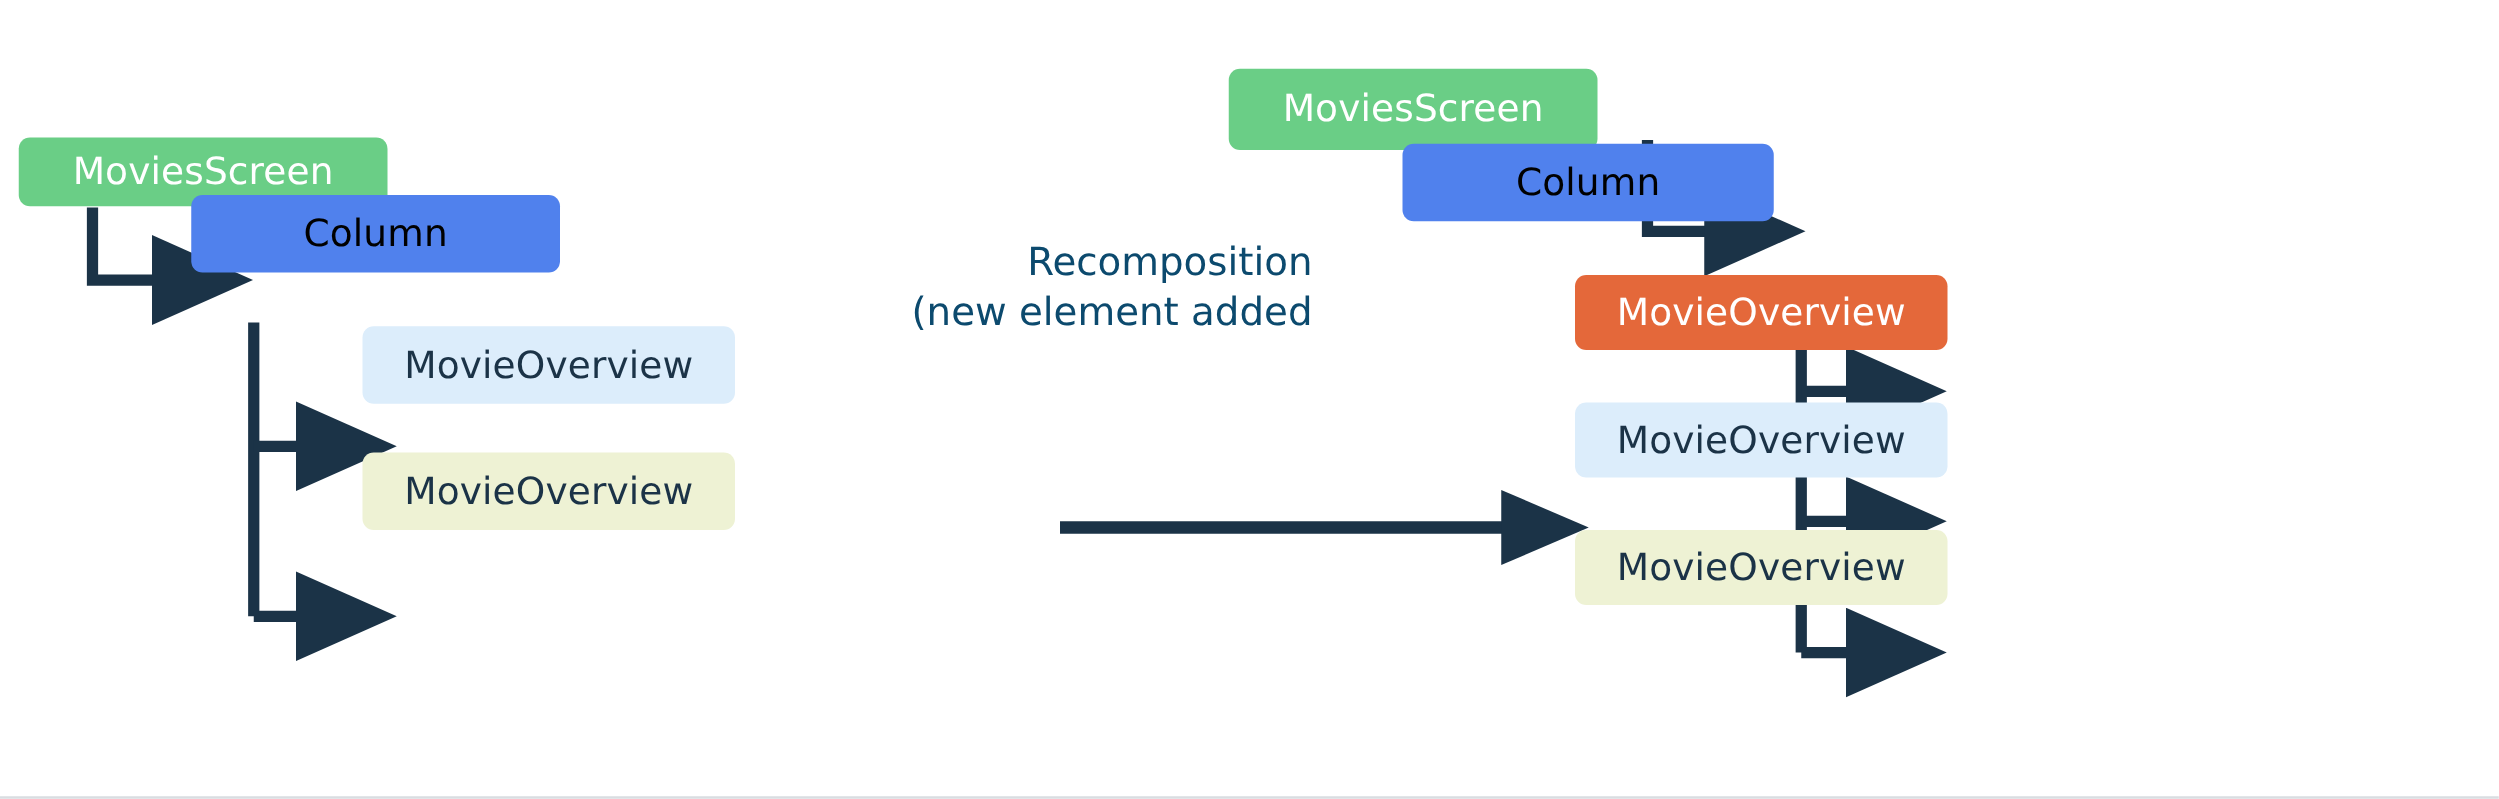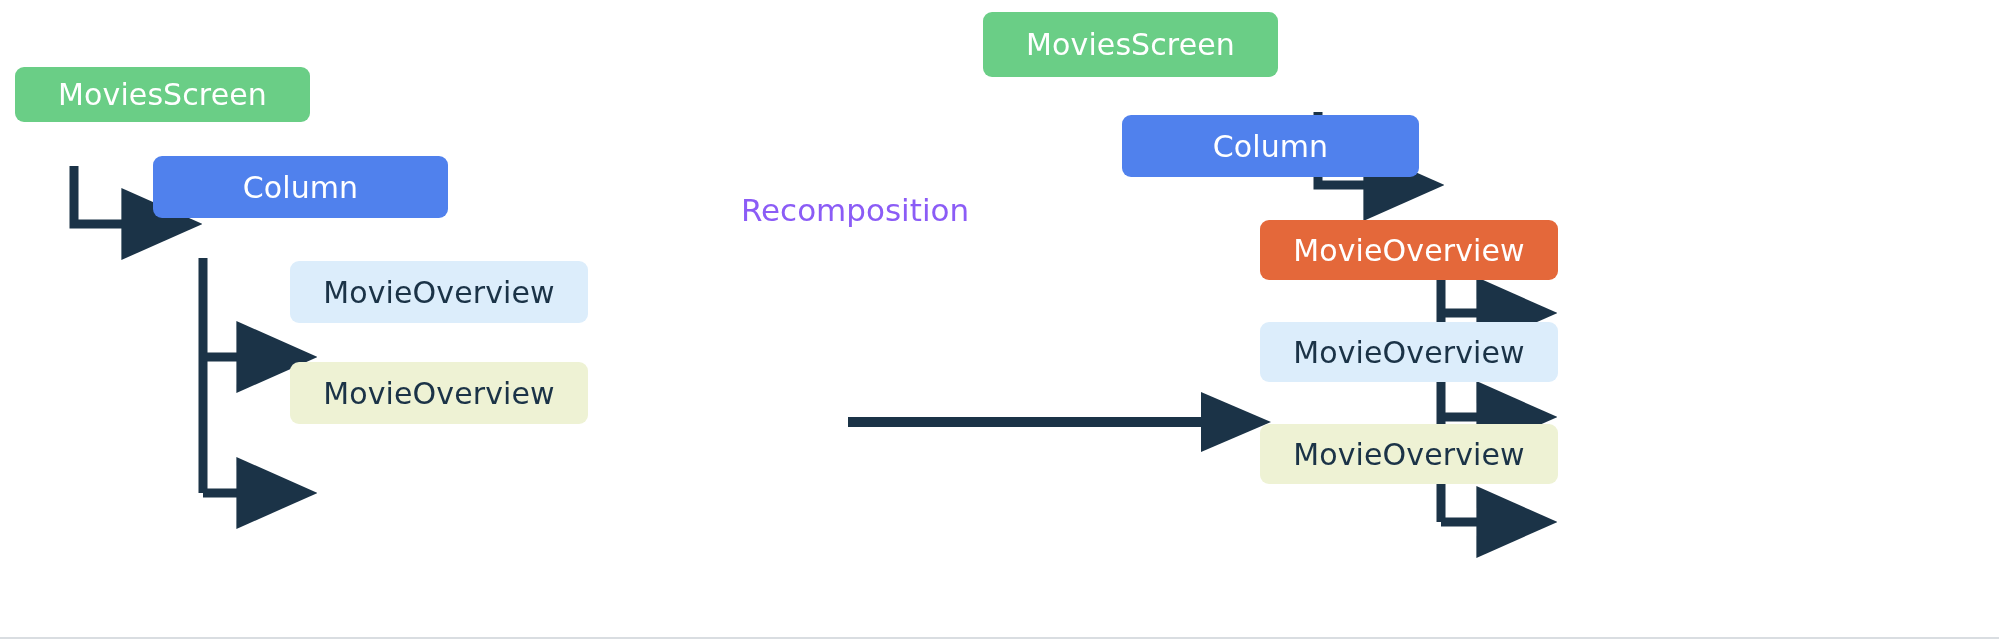--- a/index.html
+++ b/index.html
@@ -3,26 +3,26 @@
 <meta charset="utf-8">
 <style>
   html,body{margin:0;padding:0;background:#ffffff;}
   body{width:1999px;height:639px;overflow:hidden;
        font-family:"DejaVu Sans","Liberation Sans",sans-serif;}
   #stage{position:relative;width:1999px;height:639px;background:#fff;}
   #wires{position:absolute;left:0;top:0;width:1999px;height:639px;}
   .node{position:absolute;display:flex;align-items:center;justify-content:center;
         border-radius:9px;box-sizing:border-box;text-align:center;
         white-space:nowrap;letter-spacing:.1px;}
-  .n-screen{background:#6ace86;color:#ffffff;}
-  .n-column{background:#5081ed;color:#ffffff;}
+  .n-screen{background:#6ace86;color:#ffffff;margin-top:43px;}
+  .n-column{background:#5081ed;color:#000000;}
   .n-item-blue{background:#dcedfb;color:#1b3347;}
   .n-item-yellow{background:#eef2d4;color:#1b3347;}
   .n-item-orange{background:#e4683a;color:#ffffff;}
-  .caption{position:absolute;color:#8b5cf6;text-align:center;line-height:1.30;}
+  .caption{position:absolute;color:#0c4a6e;text-align:right;line-height:1.30;}
   .caption div{white-space:nowrap;}
   .baseline{position:absolute;left:0;bottom:0;width:1999px;height:2px;background:#d9dde1;}
 </style>
 </head>
 <body>
 
 <div id="stage">
 
   <svg id="wires" viewBox="0 0 1999 639" xmlns="http://www.w3.org/2000/svg">
     <defs>
@@ -61,20 +61,21 @@
   <div class="node n-screen" style="left:15px;top:67px;width:295px;height:55px;font-size:30px;">MoviesScreen</div>
 
   <div class="node n-column" style="left:153px;top:156px;width:295px;height:62px;font-size:30px;">Column</div>
 
   <div class="node n-item-blue" style="left:290px;top:261px;width:298px;height:62px;font-size:30px;">MovieOverview</div>
 
   <div class="node n-item-yellow" style="left:290px;top:362px;width:298px;height:62px;font-size:30px;">MovieOverview</div>
 
   <div class="caption" style="left:660px;top:190px;width:390px;font-size:31px;">
     <div>Recomposition</div>
+    <div>(new element added</div>
   </div>
 
   <div class="node n-screen" style="left:983px;top:12px;width:295px;height:65px;font-size:30px;">MoviesScreen</div>
 
   <div class="node n-column" style="left:1122px;top:115px;width:297px;height:62px;font-size:30px;">Column</div>
 
   <div class="node n-item-orange" style="left:1260px;top:220px;width:298px;height:60px;font-size:30px;">MovieOverview</div>
 
   <div class="node n-item-blue" style="left:1260px;top:322px;width:298px;height:60px;font-size:30px;">MovieOverview</div>
 

